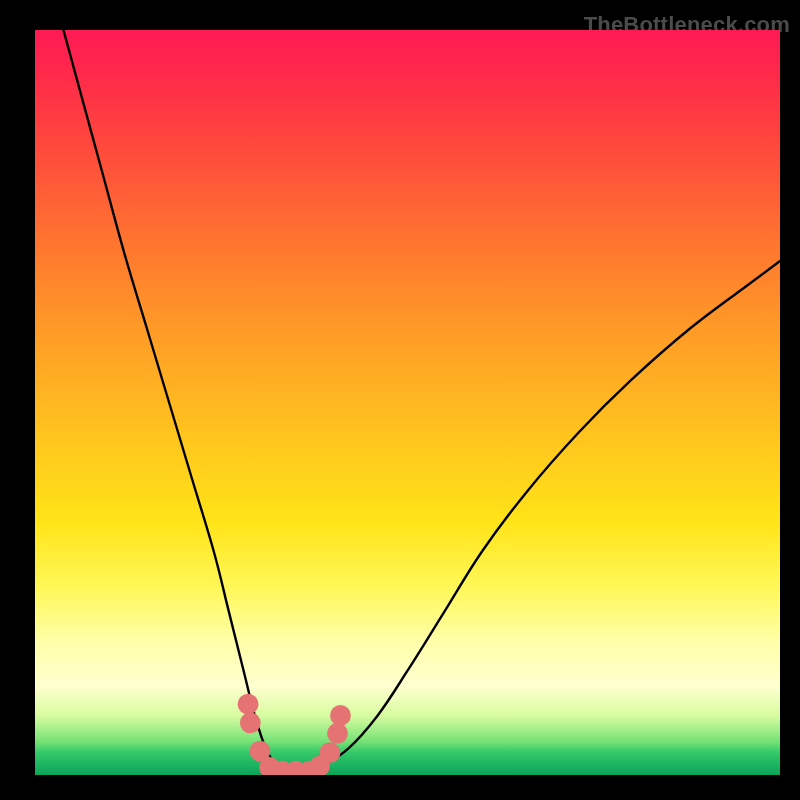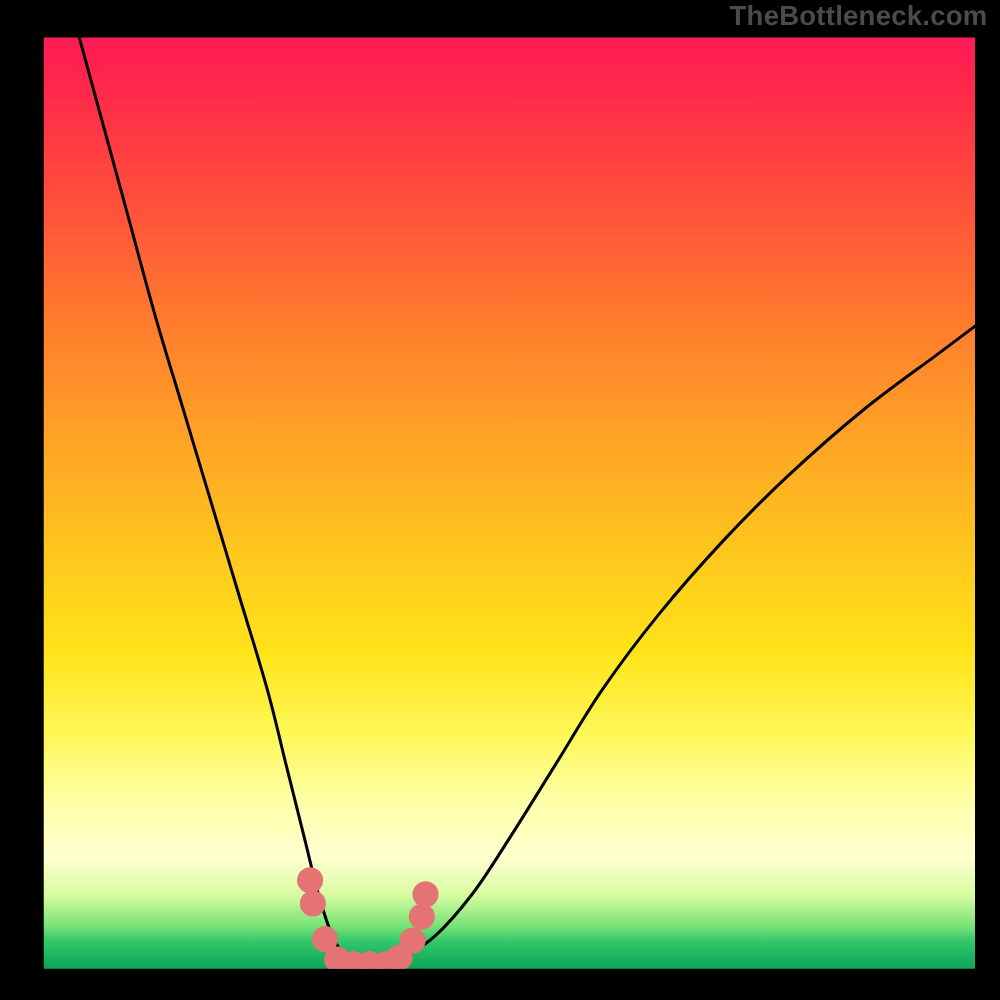--- a/index.html
+++ b/index.html
@@ -39,21 +39,21 @@
       #ffffd0 88%,
       #d8fca0 92%,
       #76e276 95.5%,
       #34c86a 97%,
       #18b060 99%,
       #0aa656 100%
     );
   }
   .watermark {
     position: absolute;
-    top: 0;
+    top: 12px;
     right: 10px;
     font-family: Arial, Helvetica, sans-serif;
     font-size: 22px;
     font-weight: 600;
     color: #4b4b4b;
     letter-spacing: 0.2px;
   }
   svg.overlay {
     position: absolute;
     left: 0;

